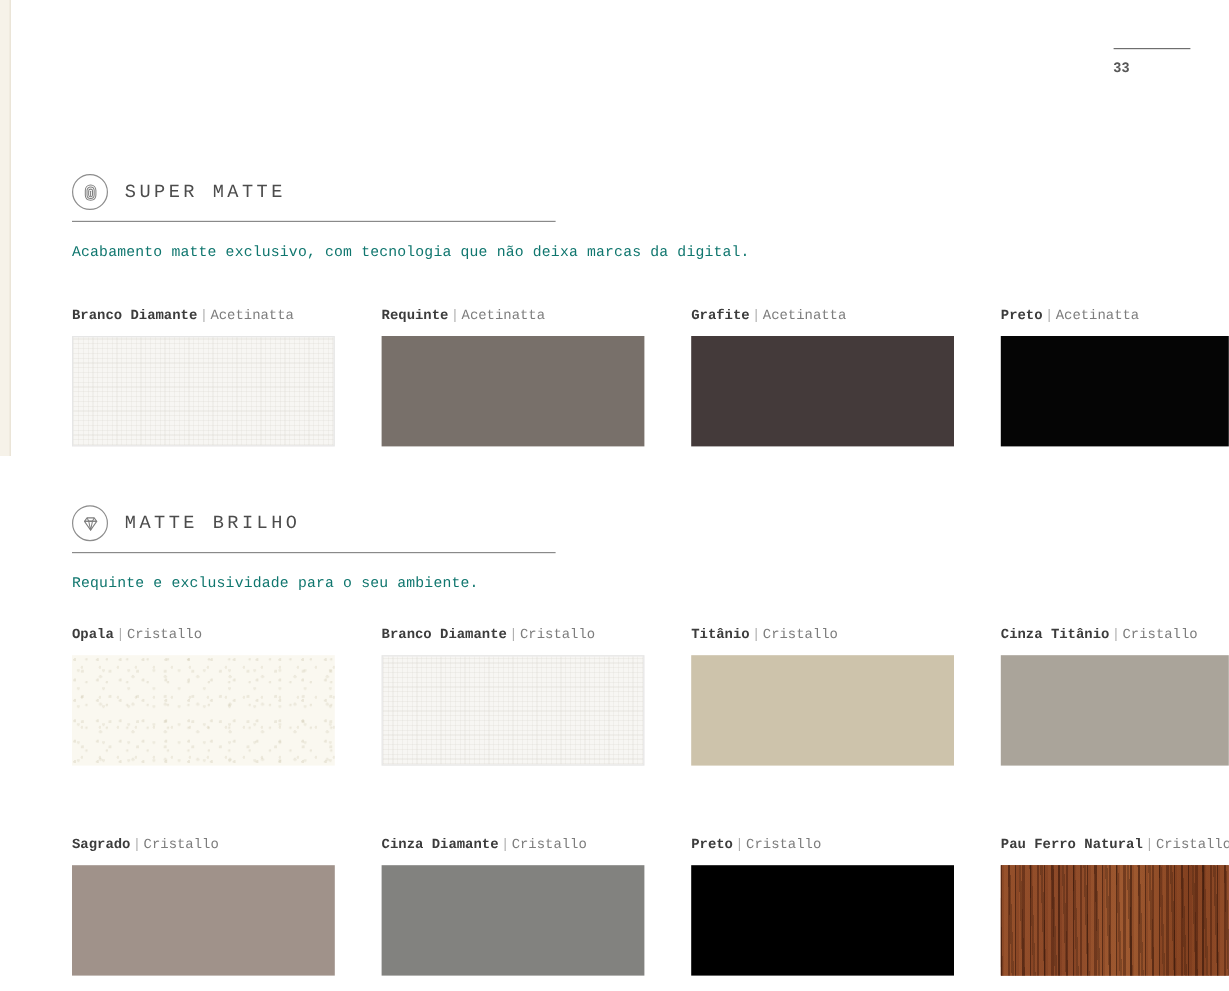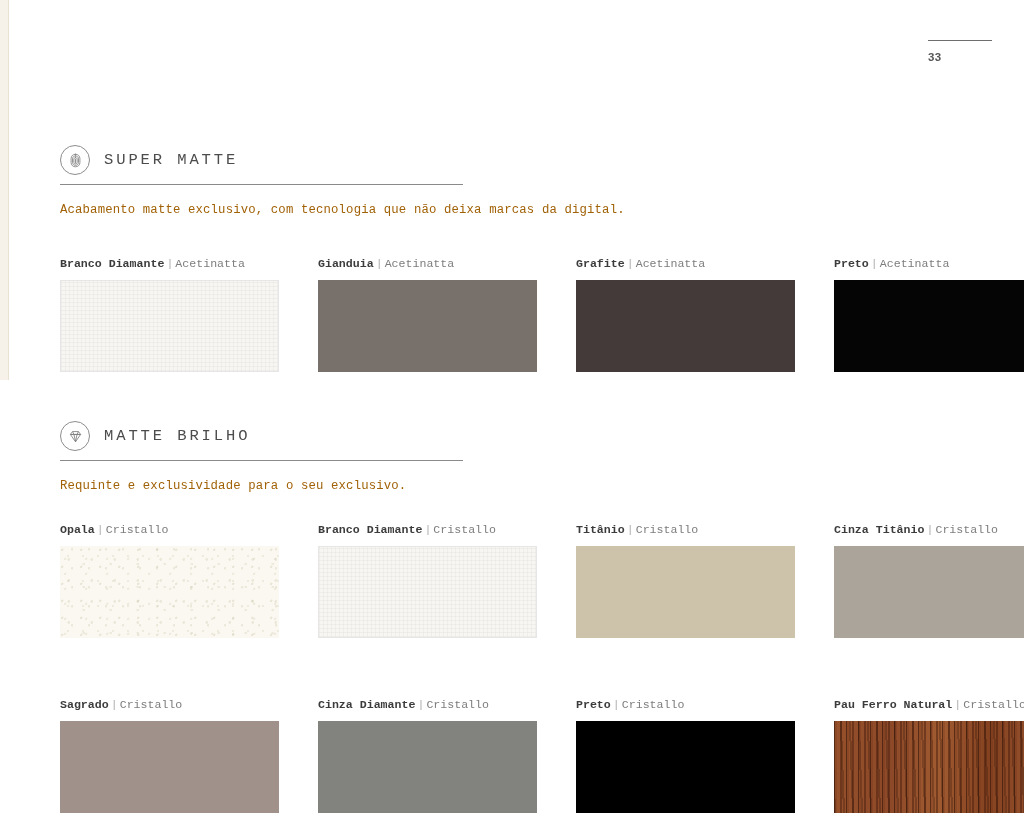--- a/index.html
+++ b/index.html
@@ -87,21 +87,21 @@
   .section-title {
     font-size: 15.5px;
     letter-spacing: 2.9px;
     color: #4c4c4c;
     font-weight: normal;
     white-space: nowrap;
   }
   .section-sub {
     margin-top: 18px;
     font-size: 12.3px;
-    color: #a16207;
+    color: #0f766e;
     letter-spacing: 0.15px;
   }
 
   
   .swatch-grid {
     position: absolute;
     left: 0;
     width: 905px;
     display: grid;
     grid-template-columns: repeat(4, 219px);
@@ -213,21 +213,21 @@
 
       <div class="swatch-cell">
         <div class="swatch-label">
           <span class="name">Branco Diamante</span><span class="sep">|</span><span class="finish">Acetinatta</span>
         </div>
         <div class="swatch-chip bordered tex-linen"></div>
       </div>
 
       <div class="swatch-cell">
         <div class="swatch-label">
-          <span class="name">Gianduia</span><span class="sep">|</span><span class="finish">Acetinatta</span>
+          <span class="name">Requinte</span><span class="sep">|</span><span class="finish">Acetinatta</span>
         </div>
         <div class="swatch-chip" style="background:#78706a"></div>
       </div>
 
       <div class="swatch-cell">
         <div class="swatch-label">
           <span class="name">Grafite</span><span class="sep">|</span><span class="finish">Acetinatta</span>
         </div>
         <div class="swatch-chip" style="background:#443a3a"></div>
       </div>
@@ -251,21 +251,21 @@
             <path d="M4 7.6h12L10 16.2 4 7.6z"></path>
             <path d="M6.5 4.2h7l2.5 3.4H4l2.5-3.4z"></path>
             <path d="M6.5 4.2 8.2 7.6 10 16.2 11.8 7.6l1.7-3.4"></path>
             <path d="M8.2 7.6h3.6"></path>
           </g>
         </svg>
       </span>
       <span class="section-title">MATTE BRILHO</span>
     </div>
 
-    <div class="section-sub">Requinte e exclusividade para o seu exclusivo.</div>
+    <div class="section-sub">Requinte e exclusividade para o seu ambiente.</div>
 
     <div class="swatch-grid grid-altobrilho">
 
       <div class="swatch-cell">
         <div class="swatch-label">
           <span class="name">Opala</span><span class="sep">|</span><span class="finish">Cristallo</span>
         </div>
         <div class="swatch-chip tex-speckle"></div>
       </div>
 

